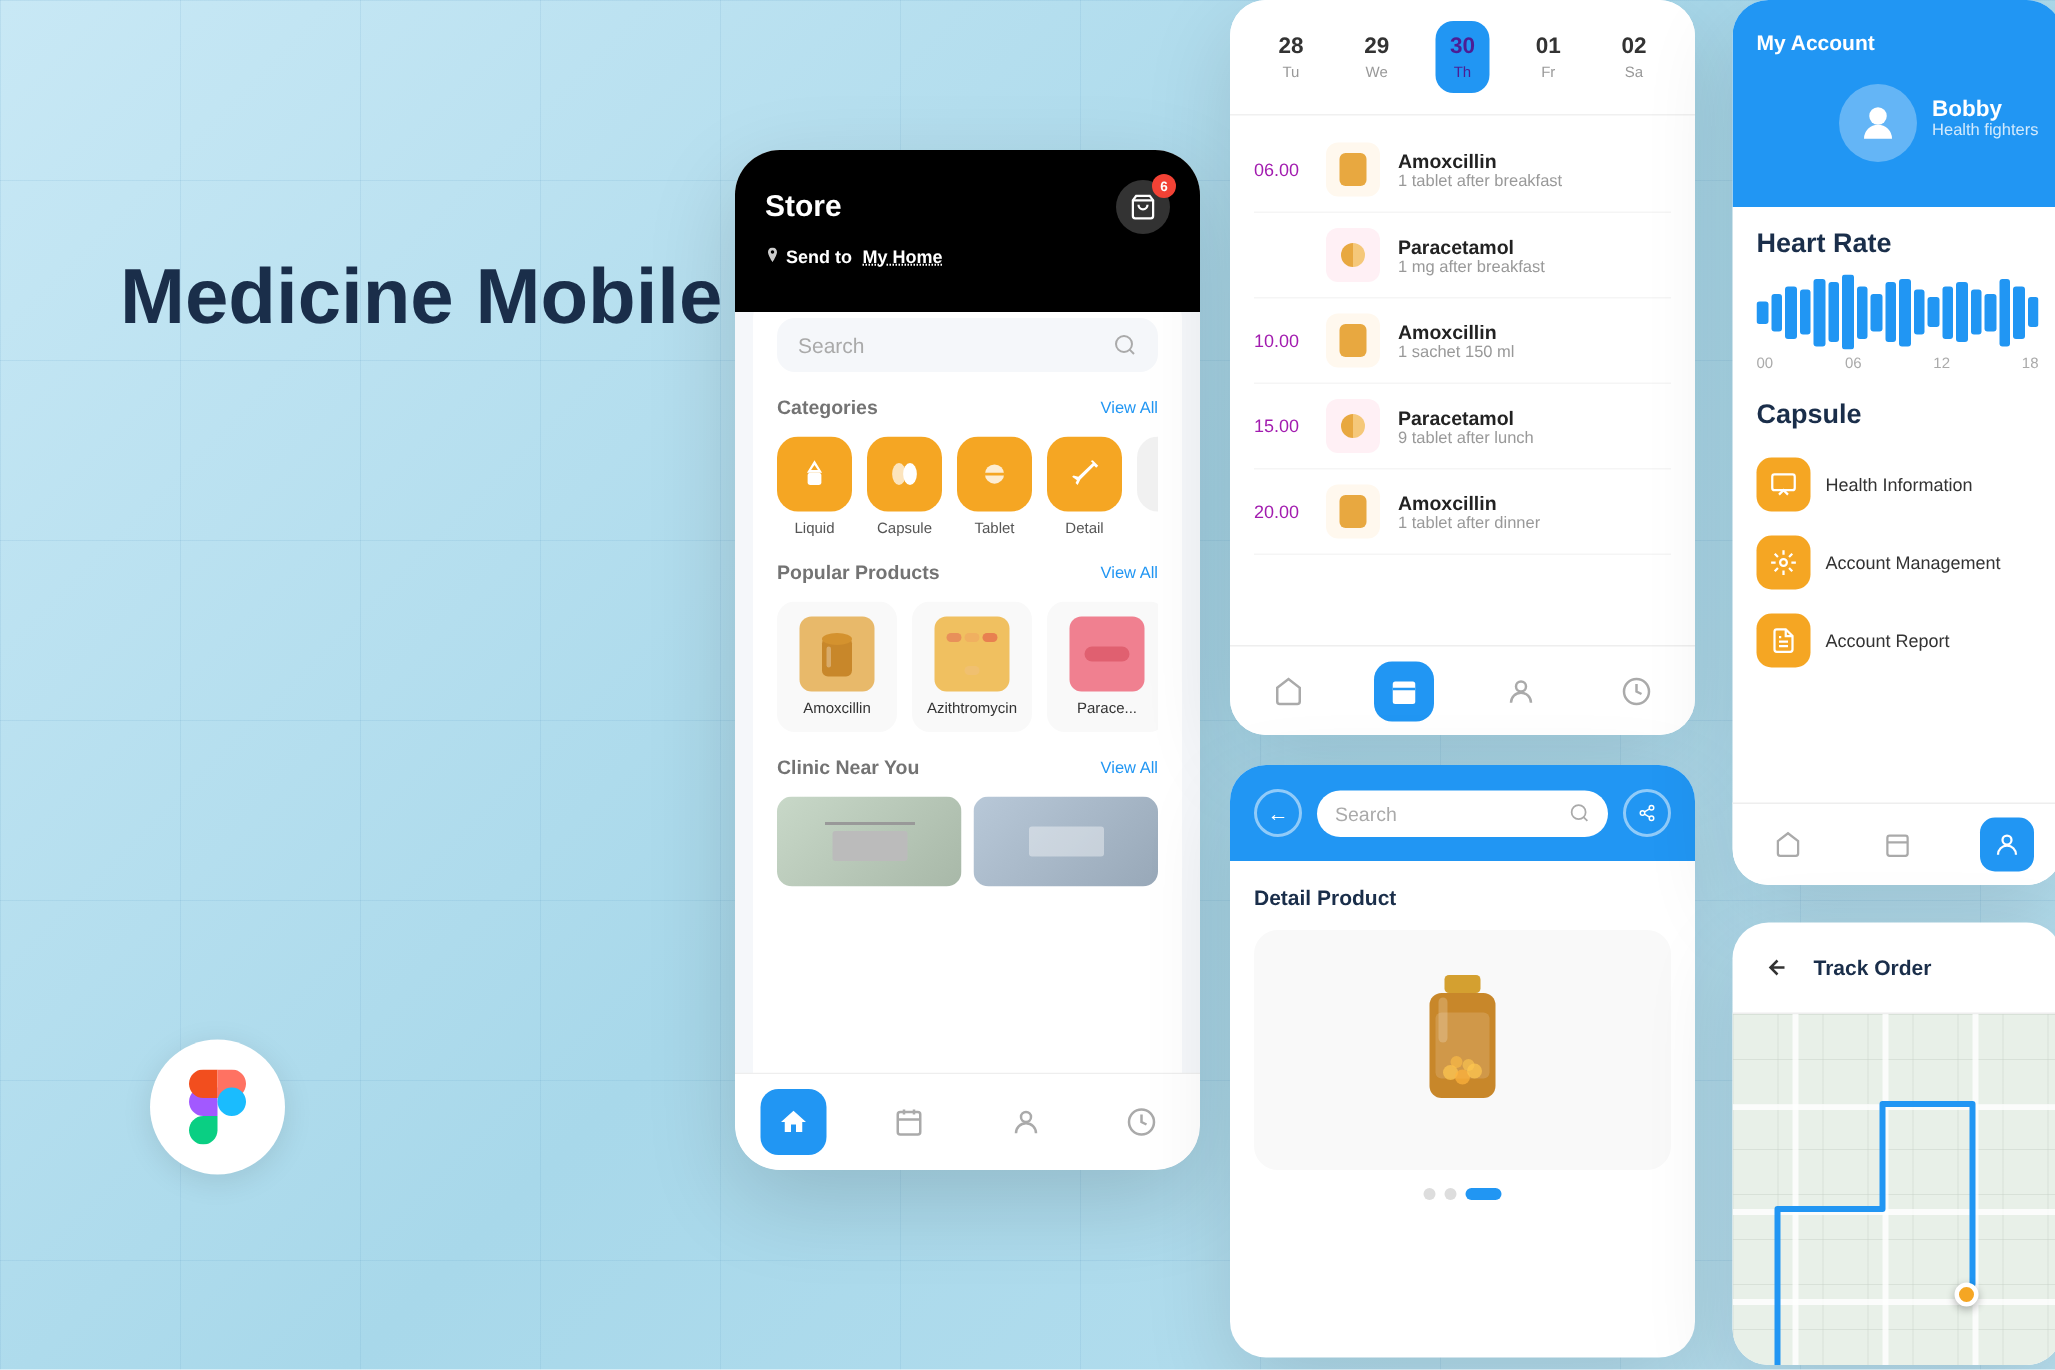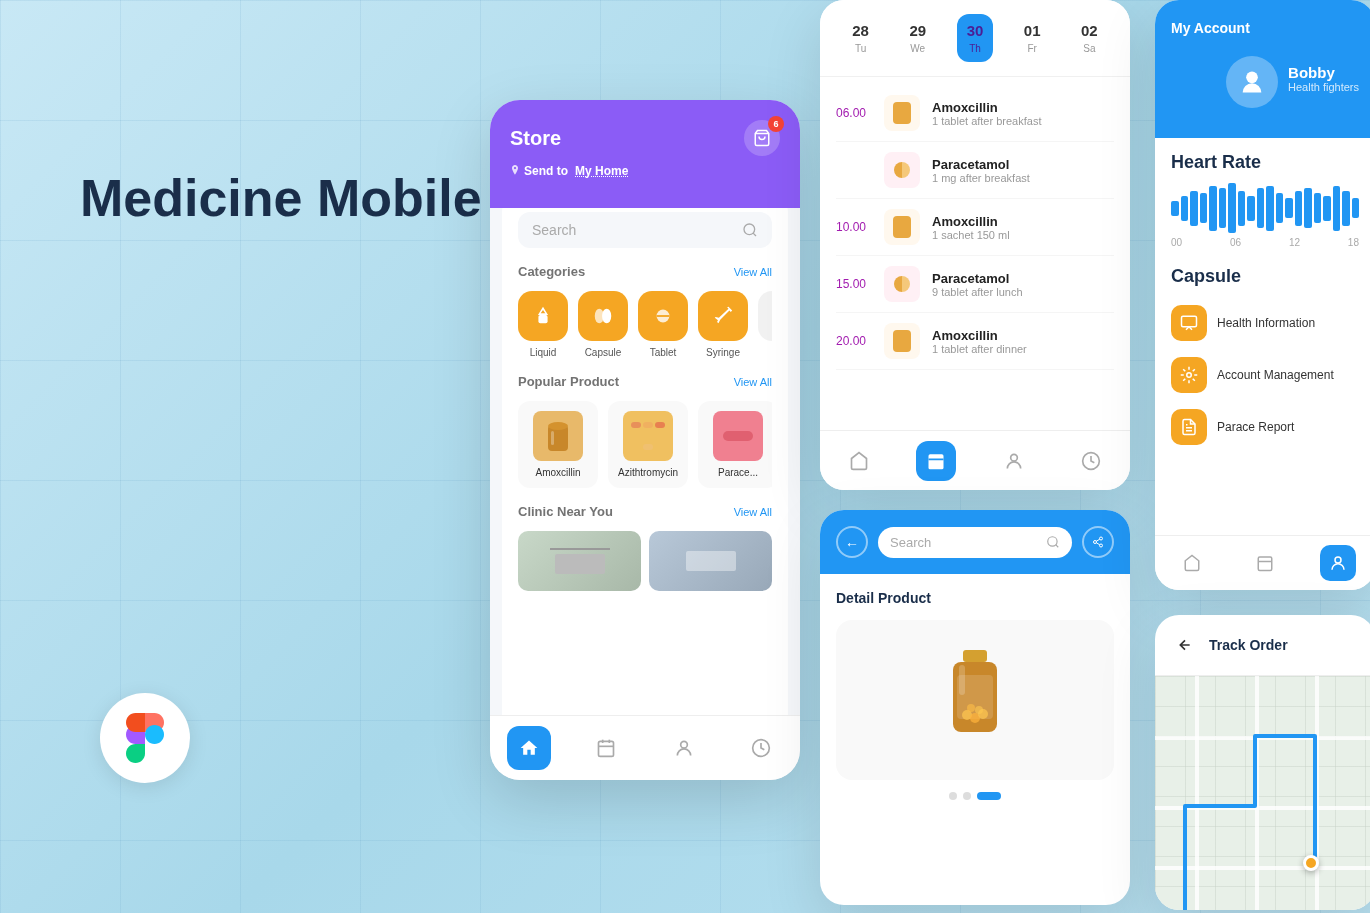--- a/index.html
+++ b/index.html
@@ -57,21 +57,21 @@
       left: 490px;
       top: 100px;
       width: 310px;
       height: 680px;
       background: #f5f7fa;
       border-radius: 30px;
       overflow: hidden;
       box-shadow: 0 20px 60px rgba(0,0,0,0.15);
     }
     .store-header {
-      background: #8b5cf6;
+      background: #000000;
       padding: 20px 20px 30px;
       position: relative;
     }
     .store-header-top {
       display: flex;
       justify-content: space-between;
       align-items: center;
       margin-bottom: 8px;
     }
     .store-title { color: white; font-size: 20px; font-weight: 700; }
@@ -633,29 +633,29 @@
             </svg>
         </div>
         <span class="category-label">Tablet</span>
       </div>
       <div class="category-item">
         <div class="category-icon">
           <svg width="22" height="22" viewBox="0 0 24 24" fill="white">
               <path d="M18 2l4 4-1.5 1.5L19 6 9 16l-2 4-1.5-1.5 1-2L3 14l1-1 3.5 1L18 4l-1.5-1.5L18 2z" fill="white"></path>
             </svg>
         </div>
-        <span class="category-label">Syringe</span>
+        <span class="category-label">Detail</span>
       </div>
       <div class="category-item" style="opacity:0.4">
         <div class="category-icon" style="background:#ddd;"></div>
       </div>
     </div>
 
     <div class="section-header">
-      <span class="section-title">Popular Product</span>
+      <span class="section-title">Popular Products</span>
       <span class="view-all">View All</span>
     </div>
     <div class="products-row">
       <div class="product-card">
         <div class="product-img">
           <svg width="30" height="38" viewBox="0 0 30 38">
             <rect x="5" y="8" width="20" height="26" rx="4" fill="#c8872a"></rect>
             <ellipse cx="15" cy="9" rx="10" ry="4" fill="#d4922e"></ellipse>
             <rect x="8" y="14" width="3" height="14" rx="1.5" fill="rgba(255,255,255,0.3)"></rect>
           </svg>
@@ -963,21 +963,21 @@
     <div class="overview-item">
       <div class="overview-icon">
         <svg width="18" height="18" viewBox="0 0 24 24" fill="none" stroke="white" stroke-width="2">
             <path d="M14 2H6a2 2 0 00-2 2v16a2 2 0 002 2h12a2 2 0 002-2V8z"></path>
             <polyline points="14 2 14 8 20 8"></polyline>
             <line x1="16" y1="13" x2="8" y2="13"></line>
             <line x1="16" y1="17" x2="8" y2="17"></line>
             <polyline points="10 9 9 9 8 9"></polyline>
           </svg>
       </div>
-      <span class="overview-label">Parace Report</span>
+      <span class="overview-label">Account Report</span>
     </div>
   </div>
 
   <div class="account-bottom-nav">
     <div class="acc-nav-item">
       <svg width="18" height="18" viewBox="0 0 24 24" fill="none" stroke="#aaa" stroke-width="2">
           <path d="M3 9l9-7 9 7v11a2 2 0 01-2 2H5a2 2 0 01-2-2V9z"></path>
         </svg>
     </div>
     <div class="acc-nav-item">

